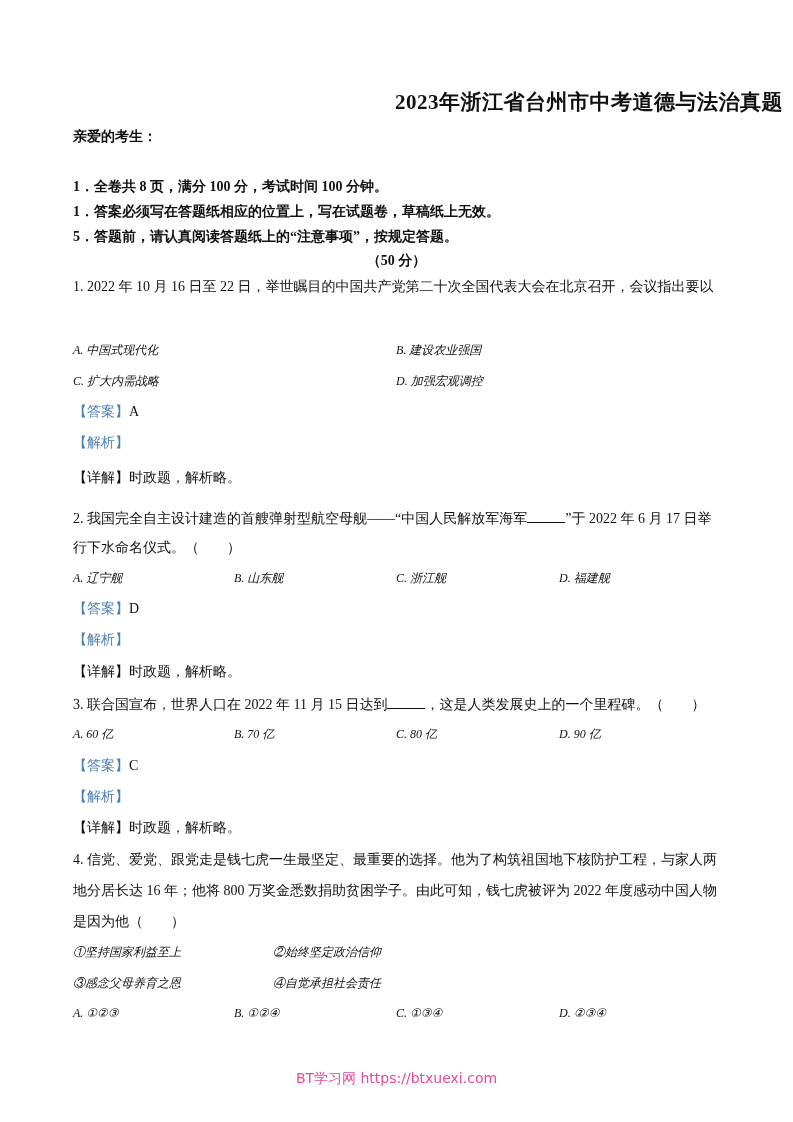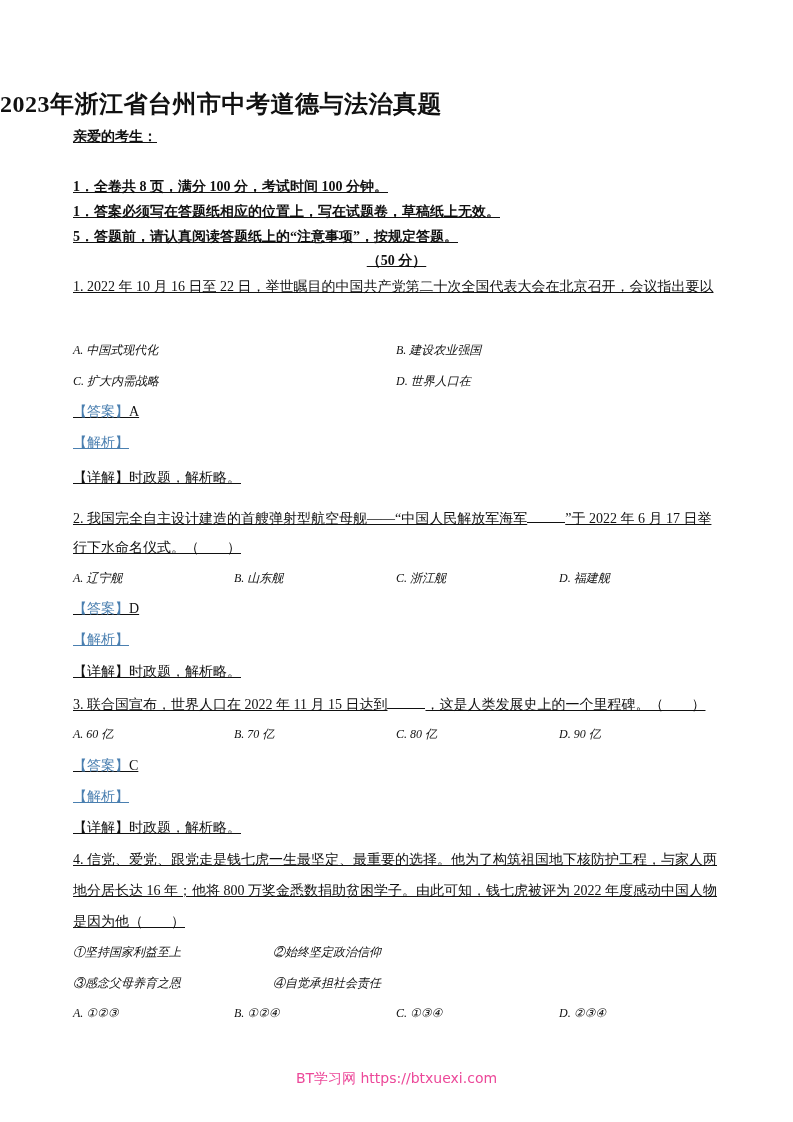--- a/index.html
+++ b/index.html
@@ -1,21 +1,21 @@
 <!DOCTYPE html>
 <html><head>
 <meta charset="utf-8">
 <style>
   html, body { margin: 0; padding: 0; background: #ffffff; }
   body { width: 793px; height: 1122px; position: relative; overflow: hidden;
          font-family: "Liberation Serif", "DejaVu Serif", serif; color: #111; }
   .page { position: absolute; left: 0; top: 0; width: 793px; height: 1122px; }
-  .title { position: absolute; top: 88px; left: 0; width: 783px; text-align: left;
-           font-size: 24px; font-weight: bold; letter-spacing: 0.5px; }
-  .line { position: absolute; left: 73px; white-space: nowrap; font-size: 14px; text-decoration: underline; }
+  .title { position: absolute; top: 88px; left: 0; width: 783px; text-align: right;
+           font-size: 21px; font-weight: bold; letter-spacing: 0.5px; }
+  .line { position: absolute; left: 73px; white-space: nowrap; font-size: 14px; }
   .bold { font-weight: bold; }
   .center { left: 0; width: 793px; text-align: center; }
   .opt { position: absolute; white-space: nowrap; font-size: 12px; font-style: italic; }
   .tag { color: #4a7fb0; }
   .blank { display: inline-block; border-bottom: 1px solid #111; height: 14px; vertical-align: baseline; }
   .footer { position: absolute; top: 1070px; left: 0; width: 793px; text-align: center;
             font-family: "DejaVu Sans", sans-serif; font-size: 14px; color: #ec4899; }
 </style>
 </head>
 <body>
@@ -27,21 +27,21 @@
   <div class="line bold" style="top:128px">亲爱的考生：</div>
   <div class="line bold" style="top:178px">1．全卷共 8 页，满分 100 分，考试时间 100 分钟。</div>
   <div class="line bold" style="top:203px">1．答案必须写在答题纸相应的位置上，写在试题卷，草稿纸上无效。</div>
   <div class="line bold" style="top:228px">5．答题前，请认真阅读答题纸上的“注意事项”，按规定答题。</div>
   <div class="line bold center" style="top:252px">（50 分）</div>
 
   <div class="line" style="top:278px">1. 2022 年 10 月 16 日至 22 日，举世瞩目的中国共产党第二十次全国代表大会在北京召开，会议指出要以</div>
   <div class="opt" style="top:342px;left:73px">A.  中国式现代化</div>
   <div class="opt" style="top:342px;left:396px">B.  建设农业强国</div>
   <div class="opt" style="top:373px;left:73px">C.  扩大内需战略</div>
-  <div class="opt" style="top:373px;left:396px">D.  世界人口在</div>
+  <div class="opt" style="top:373px;left:396px">D.  加强宏观调控</div>
   <div class="line" style="top:403px"><span class="tag">【答案】</span><span>A</span></div>
   <div class="line tag" style="top:434px">【解析】</div>
   <div class="line" style="top:469px"><span>【详解】</span><span>时政题，解析略。</span></div>
 
   <div class="line" style="top:508px">
     <span>2.  我国完全自主设计建造的首艘弹射型航空母舰——“中国人民解放军海军</span><span class="blank" style="width:38px"></span><span>”于 2022 年 6 月 17 日举</span>
   </div>
   <div class="line" style="top:539px">行下水命名仪式。（　　）</div>
   <div class="opt" style="top:570px;left:73px">A.  辽宁舰</div>
   <div class="opt" style="top:570px;left:234px">B.  山东舰</div>

